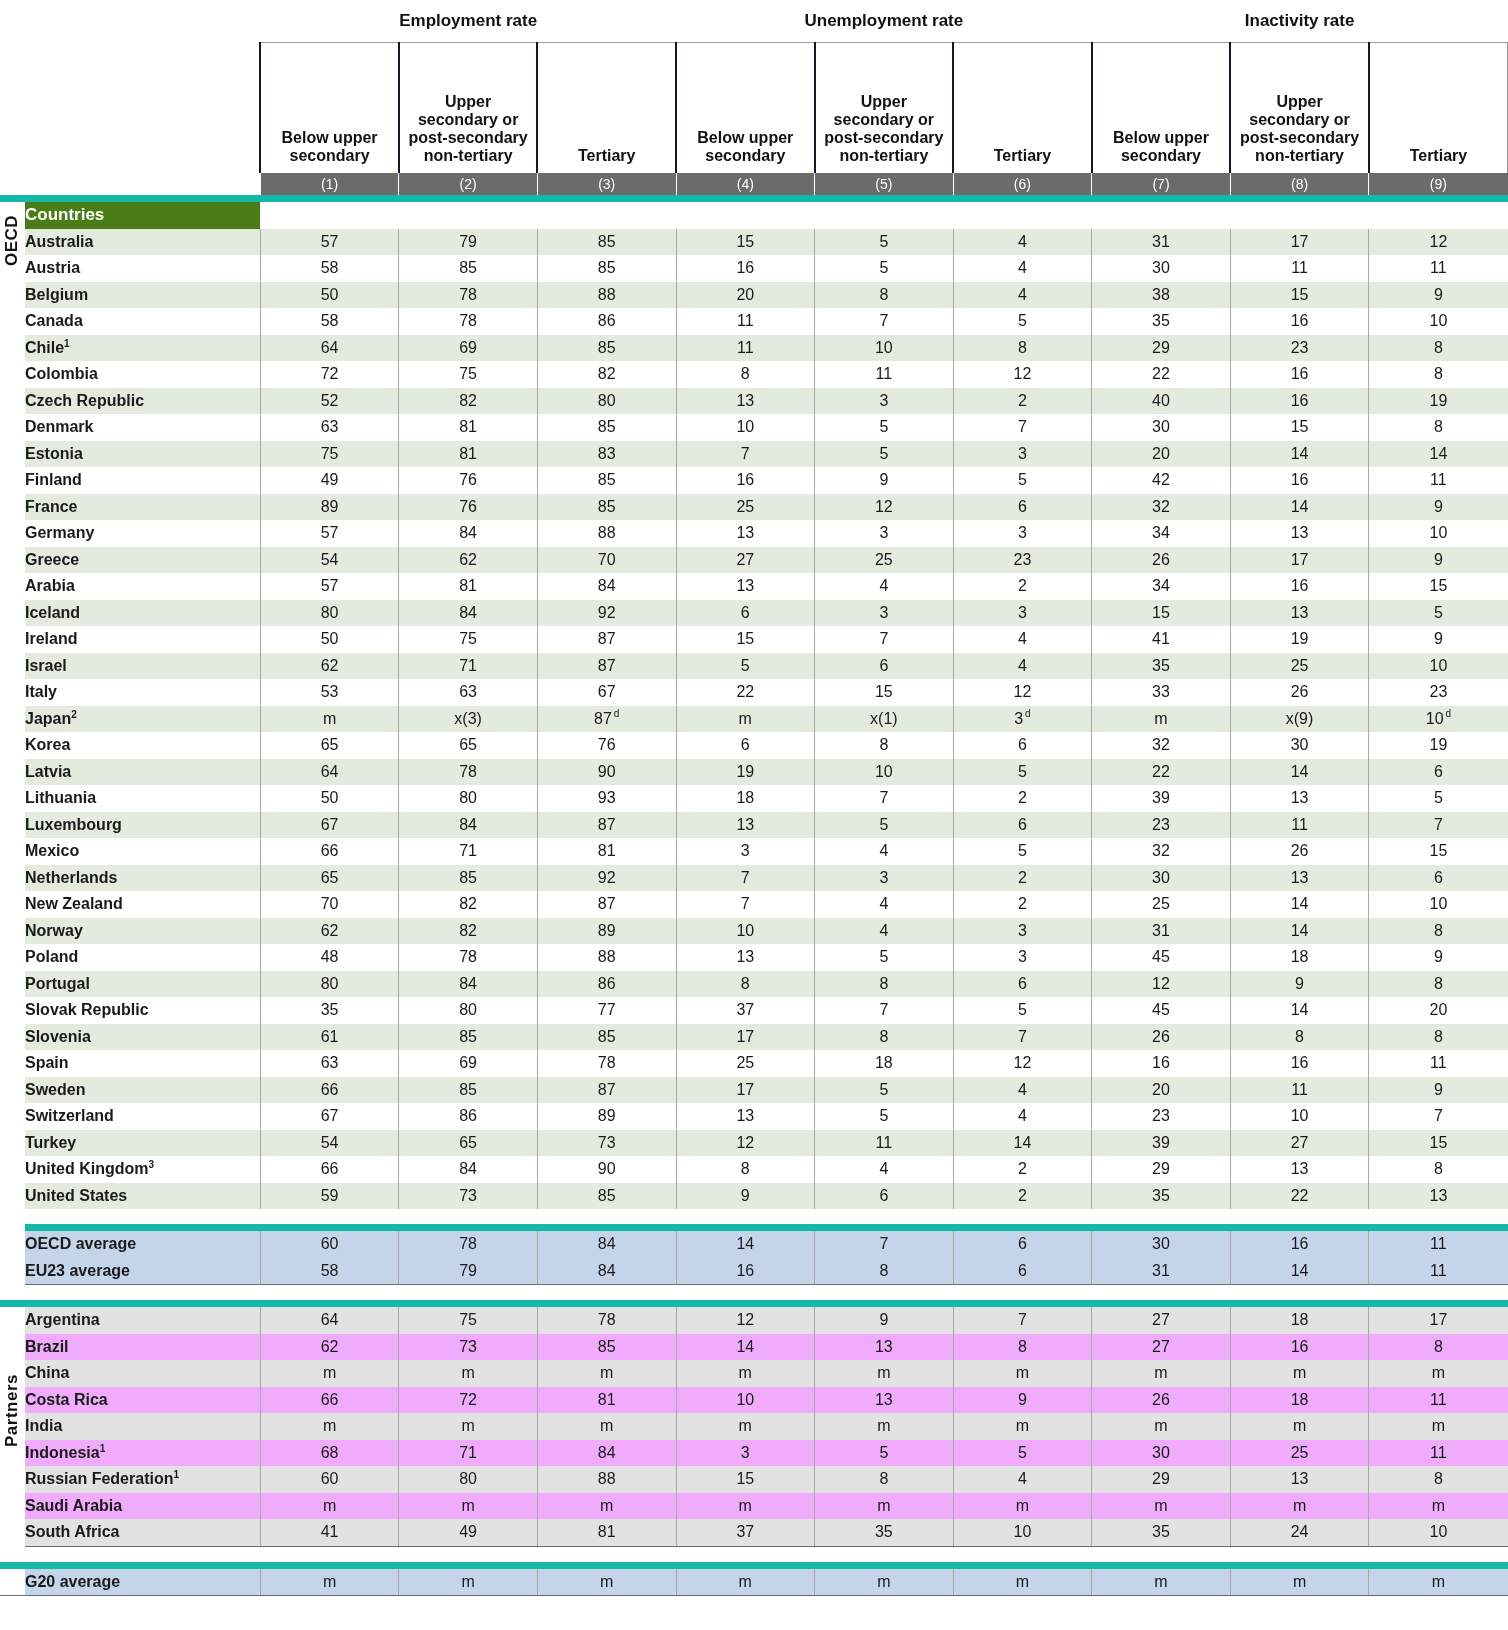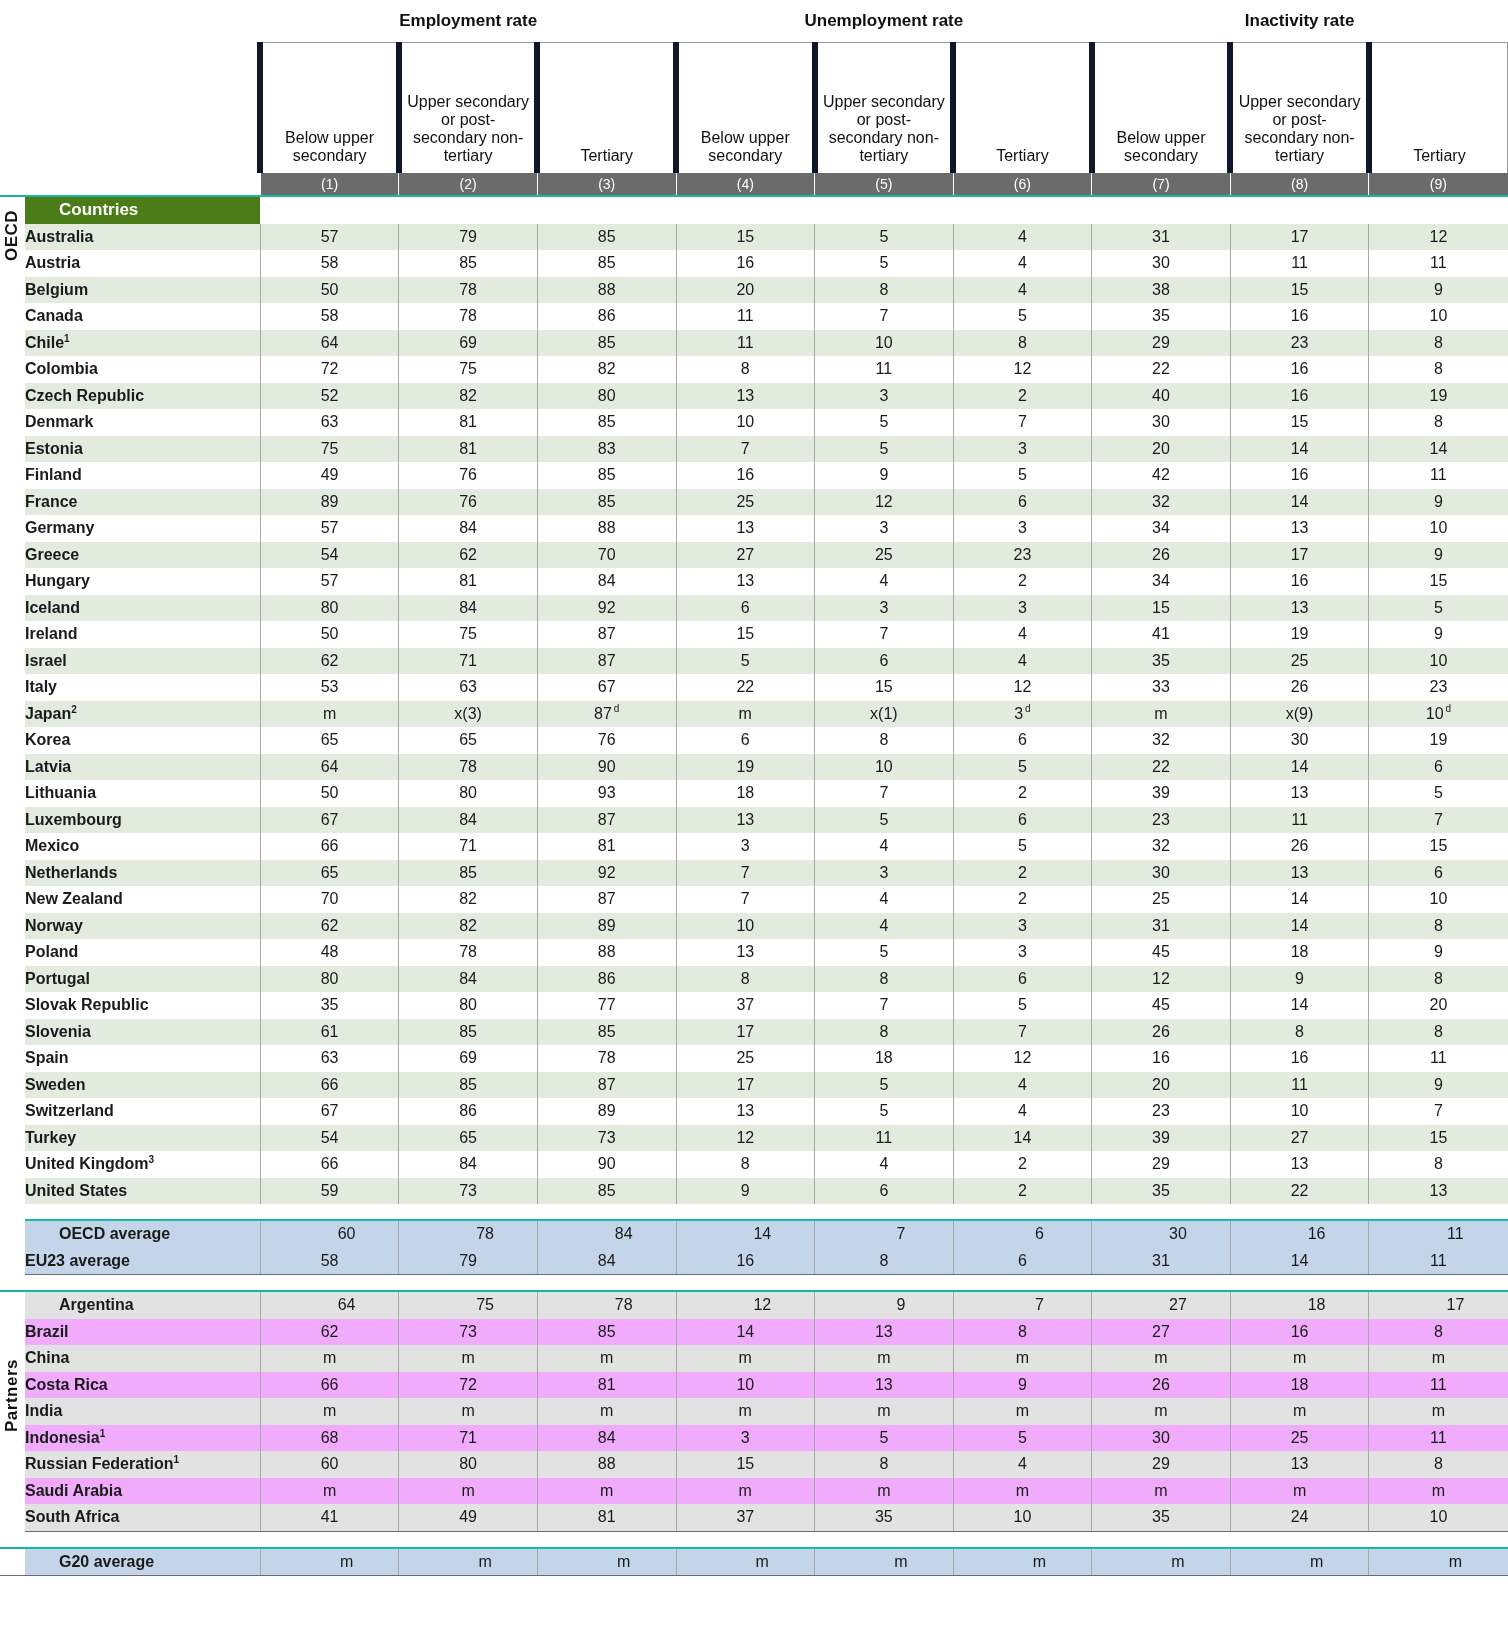--- a/index.html
+++ b/index.html
@@ -37,26 +37,26 @@
     line-height:42px;
     border-left:1px solid #9a9a9a;
     border-right:1px solid #9a9a9a;
     border-top:2px solid #6b6b6b;
     background:#fff;
   }
   .subhdr{
     text-align:center;
     vertical-align:bottom;
     font-size:16px;
-    font-weight:normal;
+    font-weight:bold;
     line-height:1.13;
     color:#111;
     height:122px;
     padding:0 4px 8px 4px;
-    border-left:6px solid #0f172a;
+    border-left:2px solid #0f172a;
     border-top:1px solid #9a9a9a;
     background:#fff;
   }
   .subhdr.lastofgrp{border-right:1px solid #9a9a9a;}
   .numrow td{
     background:#6b6b6b;
     color:#ffffff;
     text-align:center;
     font-size:14px;
     height:22px;
@@ -129,21 +129,21 @@
   tr.avg td.nm, tr.avg td.dv{background:#c4d5ea;}
 
   tr.countries td.nm{
     background:#4a7d17;
     color:#ffffff;
     font-size:17px;
     border-right:none;
   }
   tr.countries td.dv{background:#ffffff;border-right:none;}
 
-  tr.topline td{border-top:2px solid #14b8a6;padding-left:34px;}
+  tr.topline td{border-top:7px solid #14b8a6;}
   tr.botline td{border-bottom:1px solid #6b6b6b;margin-left:20px;}
 
   tr.gap td{height:15px;background:#ffffff;border:none;padding:0;}
 
   sup{font-size:10px;vertical-align:super;line-height:0;}
   .flag{font-size:10px;vertical-align:super;line-height:0;padding-left:2px;}
 </style>
 </head>
 <body>
 
@@ -360,21 +360,21 @@
           <td class="dv">62</td>
           <td class="dv">70</td>
           <td class="dv">27</td>
           <td class="dv">25</td>
           <td class="dv">23</td>
           <td class="dv">26</td>
           <td class="dv">17</td>
           <td class="dv last">9</td>
         </tr>
         <tr class="dr plain">
-          <td class="nm">Hungary</td>
+          <td class="nm">Arabia</td>
           <td class="dv">57</td>
           <td class="dv">81</td>
           <td class="dv">84</td>
           <td class="dv">13</td>
           <td class="dv">4</td>
           <td class="dv">2</td>
           <td class="dv">34</td>
           <td class="dv">16</td>
           <td class="dv last">15</td>
         </tr>

